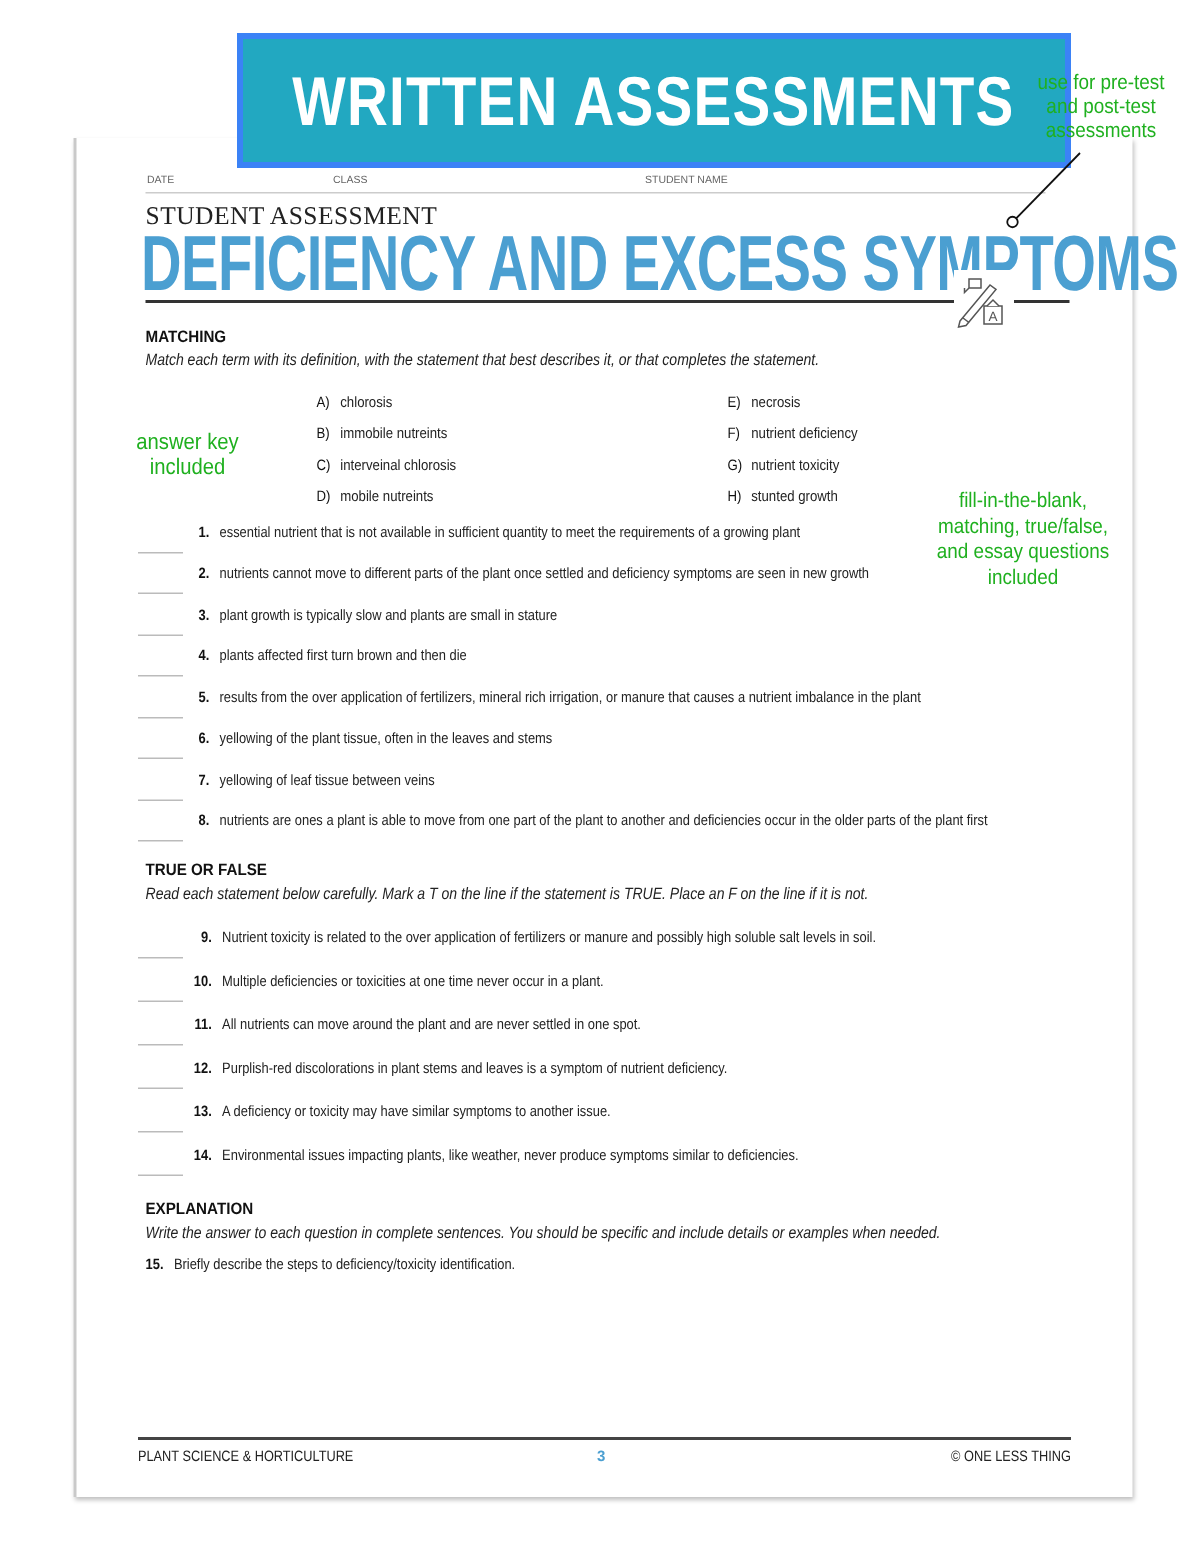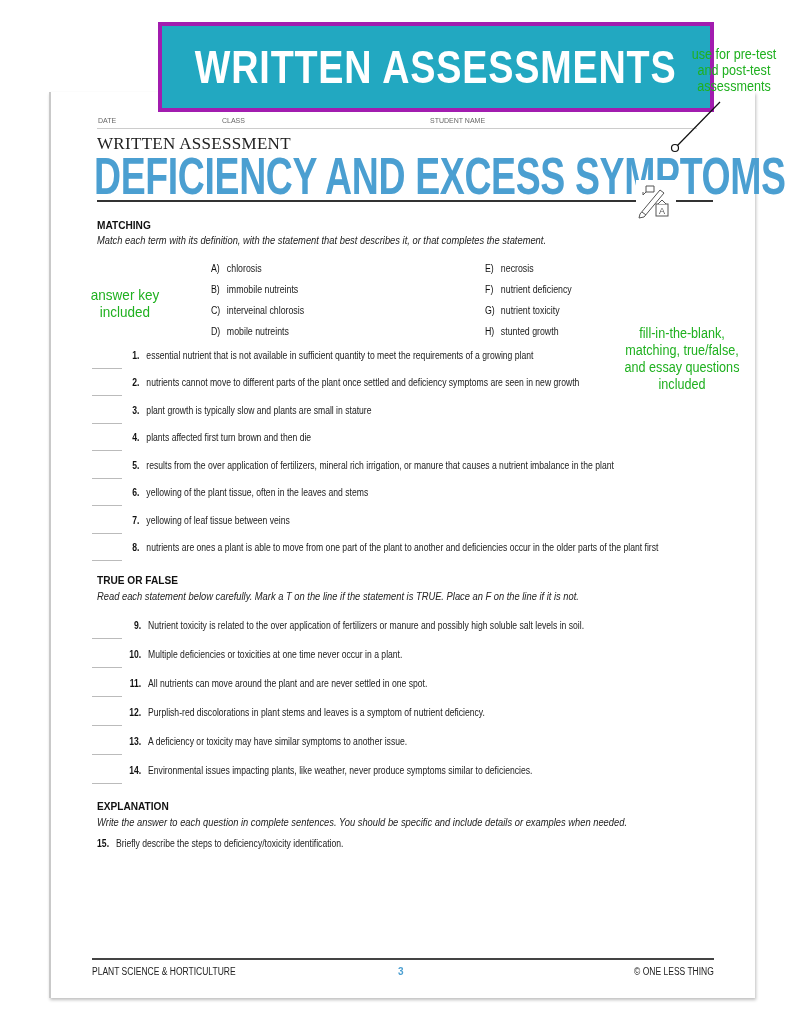--- a/index.html
+++ b/index.html
@@ -10,21 +10,21 @@
       color: #222;
     }
     .page {
       position: absolute; left: 49px; top: 92px; width: 704px; height: 906px;
       background: #fff;
       border-left: 2px solid #c9c9c9;
       box-shadow: 1px 2px 3px rgba(0,0,0,0.25);
     }
     .banner {
       position: absolute; left: 158px; top: 22px; width: 556px; height: 90px;
-      background: #a21caf; box-sizing: border-box; padding: 4px;
+      background: #3b82f6; box-sizing: border-box; padding: 4px;
       z-index: 3;
     }
     .banner-inner {
       width: 100%; height: 100%; background: #22a8c1;
       display: flex; align-items: center; justify-content: center;
     }
     .banner-text {
       color: #fff; font-family: "Liberation Sans", sans-serif; font-weight: bold;
       font-size: 46px; letter-spacing: 1px; transform: scaleX(0.82);
       white-space: nowrap;
@@ -113,21 +113,21 @@
   <circle cx="675" cy="148" r="3.5" fill="#fff" stroke="#111" stroke-width="1.2"></circle>
 </svg>
 
 <div class="header-labels">
   <span style="left:0;">DATE</span>
   <span style="left:124px;">CLASS</span>
   <span style="left:332px;">STUDENT NAME</span>
 </div>
 <div class="header-rule"></div>
 
-<div class="subtitle">WRITTEN ASSESSMENT</div>
+<div class="subtitle">STUDENT ASSESSMENT</div>
 <div class="main-title">DEFICIENCY AND EXCESS SYMPTOMS</div>
 <div class="title-rule"></div>
 
 <div class="title-icon">
   <svg width="40" height="40" viewBox="0 0 40 40">
     <path d="M10 6 h8 v6 h-8 z M10 12 l-3 3 v-3" fill="none" stroke="#555" stroke-width="1"></path>
     <path d="M4 34 L24 10 L28 13 L8 37 L3 38 Z" fill="#fff" stroke="#555" stroke-width="1"></path>
     <line x1="6" y1="32" x2="10" y2="35" stroke="#555" stroke-width="1"></line>
     <rect x="20" y="24" width="12" height="12" fill="#fff" stroke="#555" stroke-width="1"></rect>
     <path d="M22 24 l4 -4 l4 4" fill="#fff" stroke="#555" stroke-width="1"></path>

